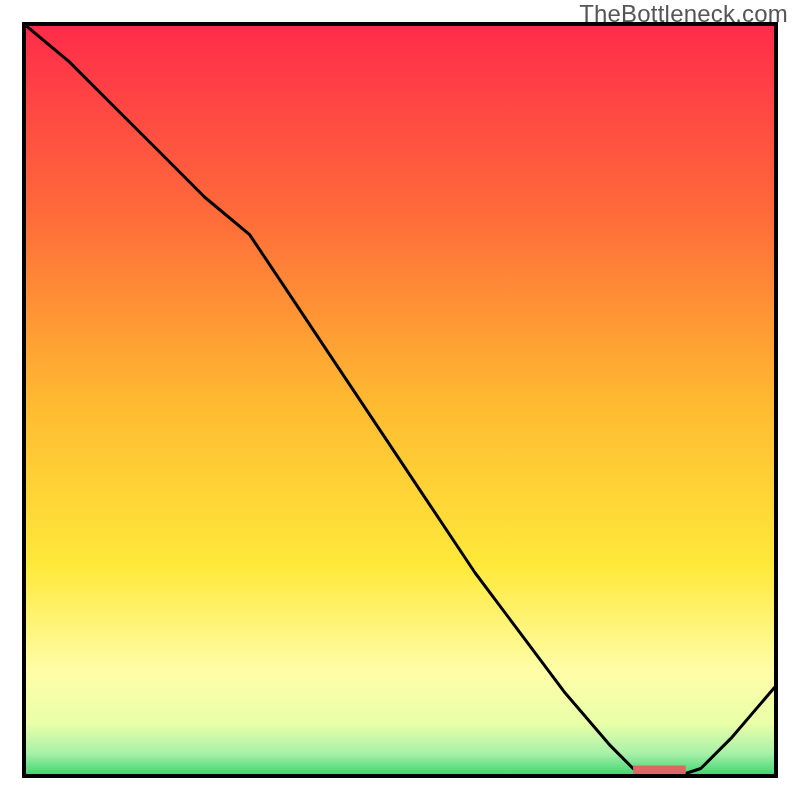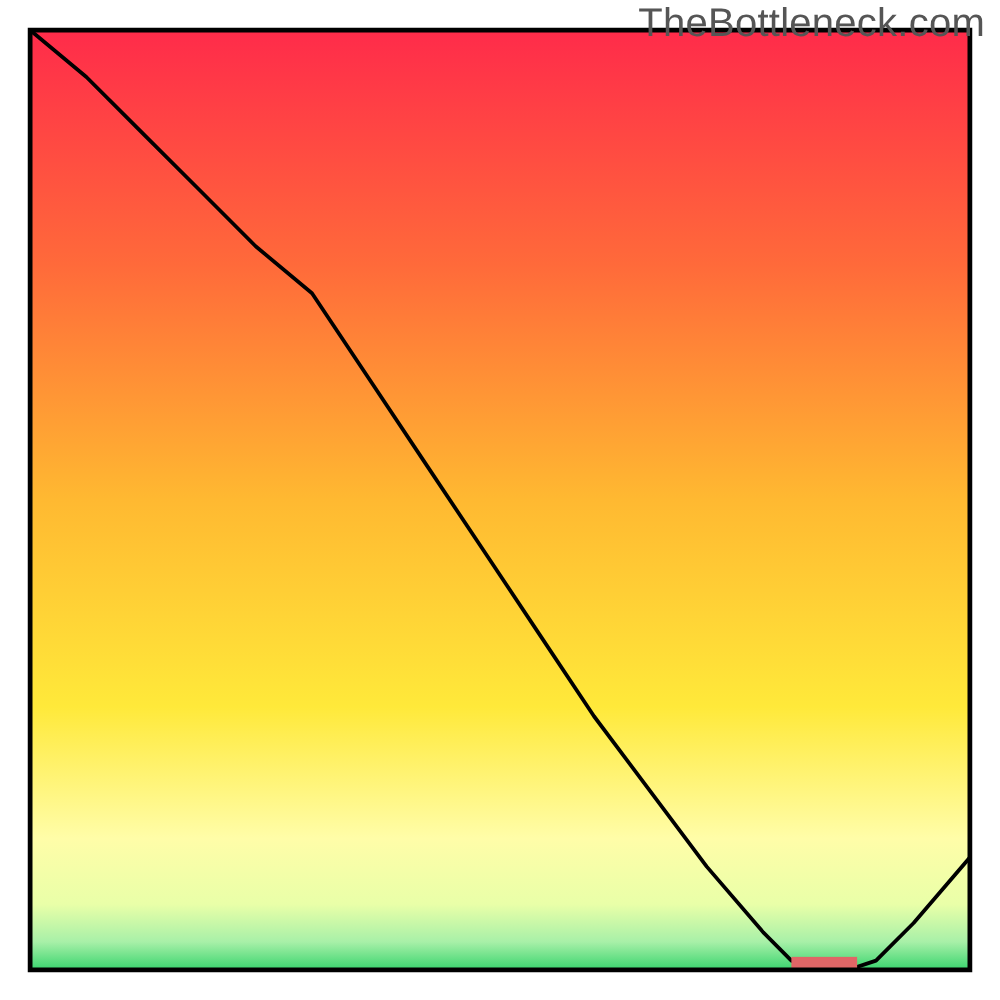--- a/index.html
+++ b/index.html
@@ -13,21 +13,21 @@
   }
   .container {
     position: relative;
     width: 800px;
     height: 800px;
   }
   .watermark {
     position: absolute;
     top: 0px;
     right: 12px;
-    font-size: 32px;
+    font-size: 24px;
     color: #555;
     font-weight: 400;
     letter-spacing: 0.2px;
     z-index: 50;
   }
   .plot-frame {
     position: absolute;
     left: 22px;
     top: 22px;
     width: 756px;

